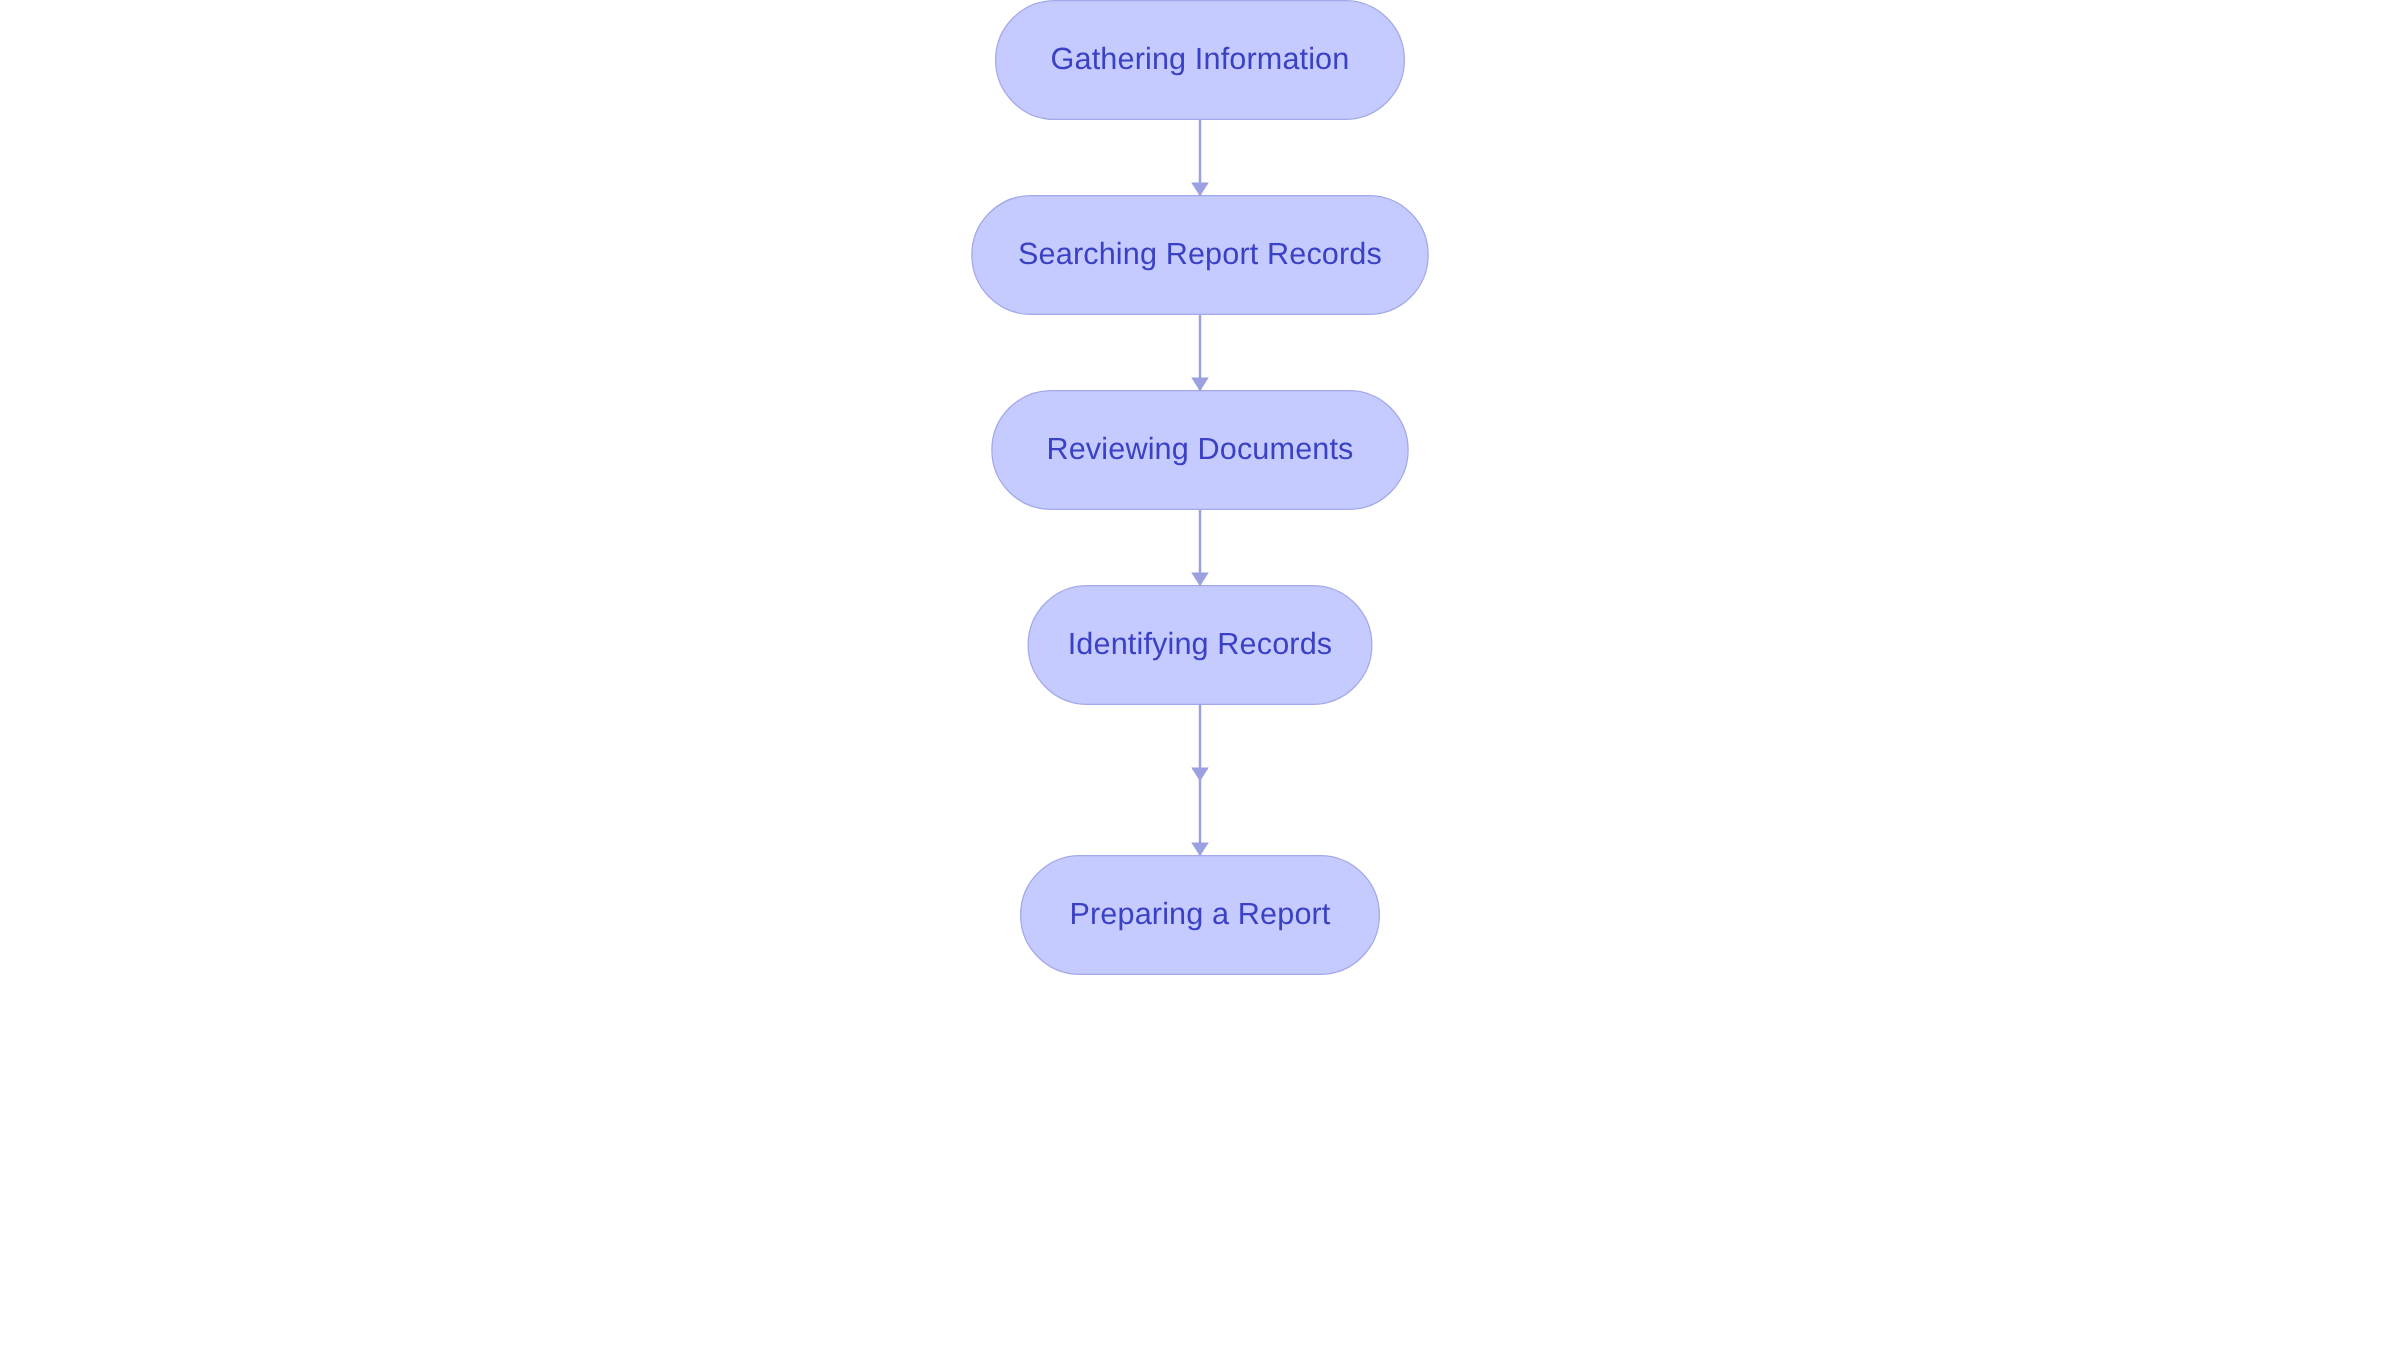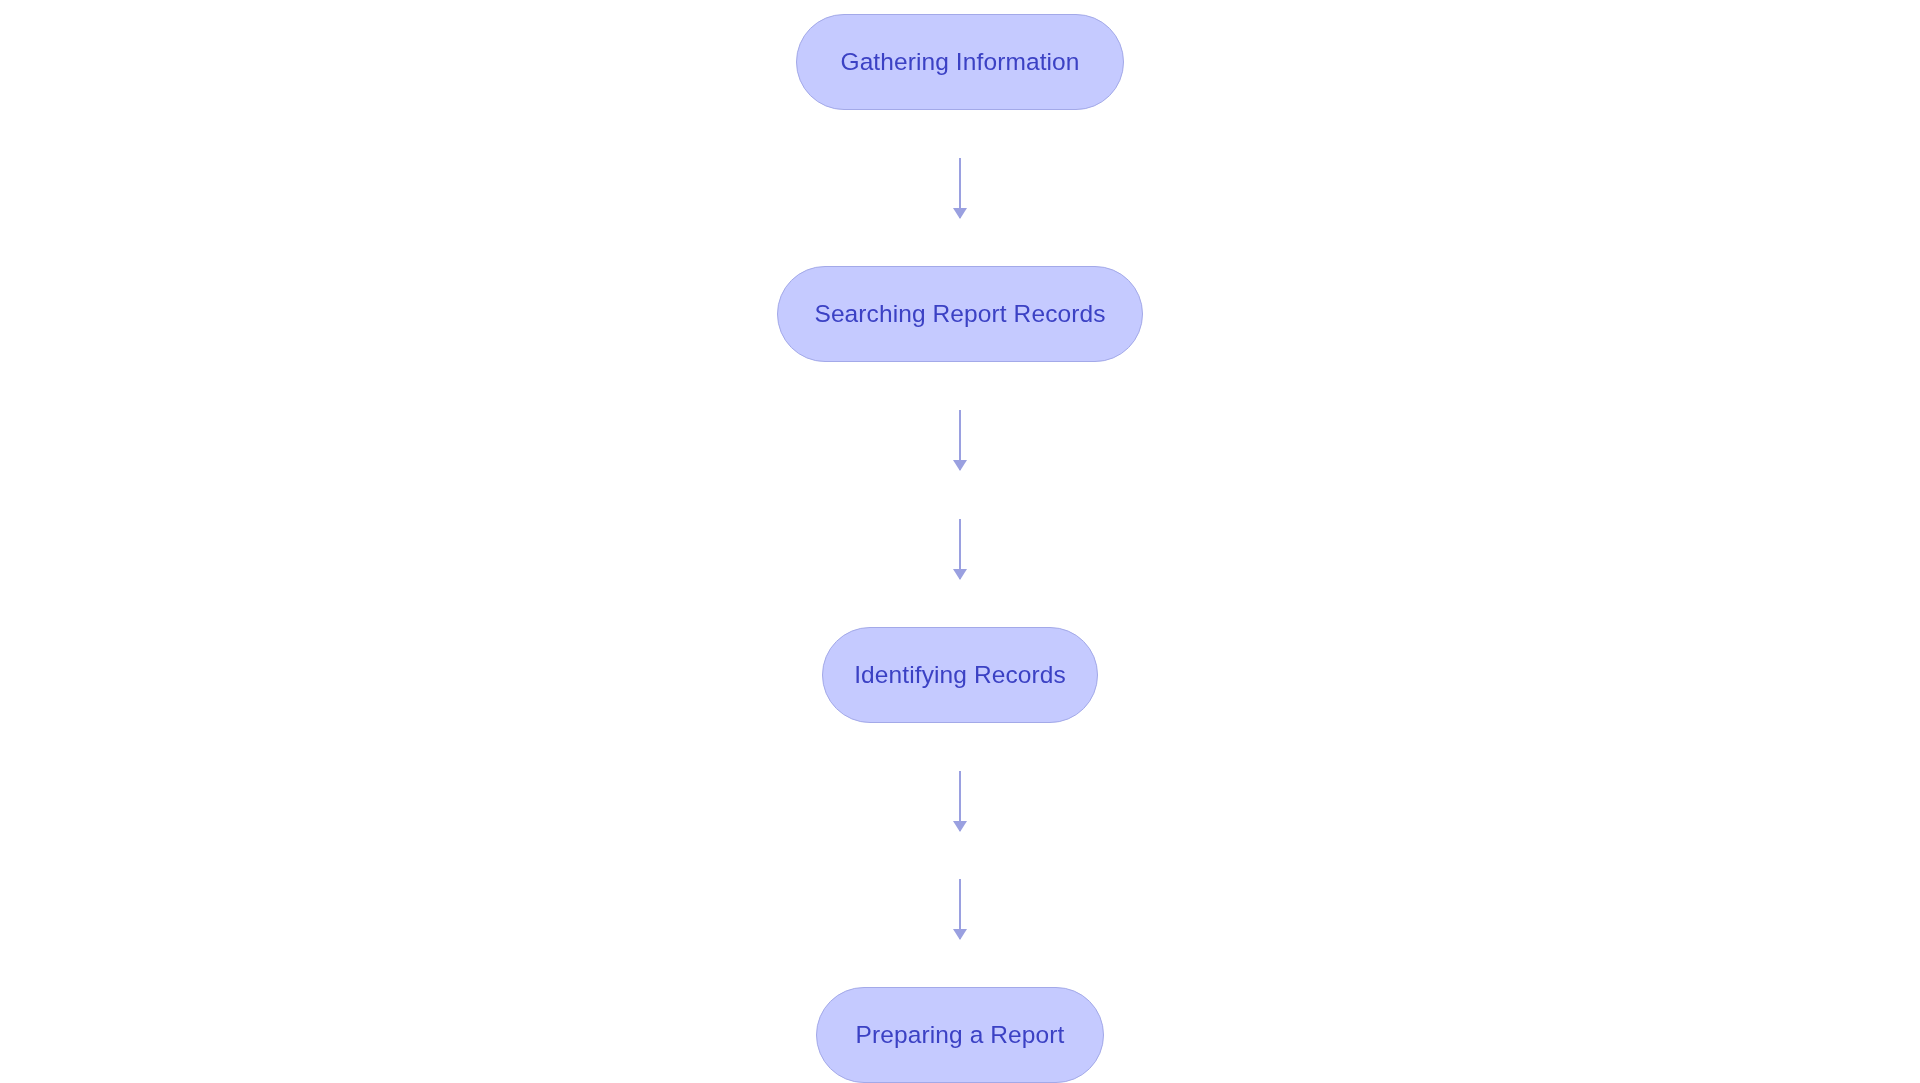--- a/index.html
+++ b/index.html
@@ -13,22 +13,21 @@
     font-family: "Liberation Sans", sans-serif;
     overflow: hidden;
   }
   #flowchart {
     position: relative;
     width: 1920px;
     height: 1083px;
     display: flex;
     flex-direction: column;
     align-items: center;
-    justify-content: space-between;
-    padding-top: 14px;
+    justify-content: flex-start;
     box-sizing: border-box;
   }
   .node {
     display: flex;
     align-items: center;
     justify-content: center;
     background: #c5caff;
     border: 1.4px solid #a3a9e8;
     border-radius: 999px;
     color: #3b41c4;
@@ -84,20 +83,23 @@
 
   <div class="node node-1">
     <span>Searching Report Records</span>
   </div>
 
   <div class="connector">
     <div class="line"></div>
     <div class="arrow"></div>
   </div>
 
+  <div class="node node-2">
+    <span>Reviewing Documents</span>
+  </div>
 
   <div class="connector">
     <div class="line"></div>
     <div class="arrow"></div>
   </div>
 
   <div class="node node-3">
     <span>Identifying Records</span>
   </div>
 

